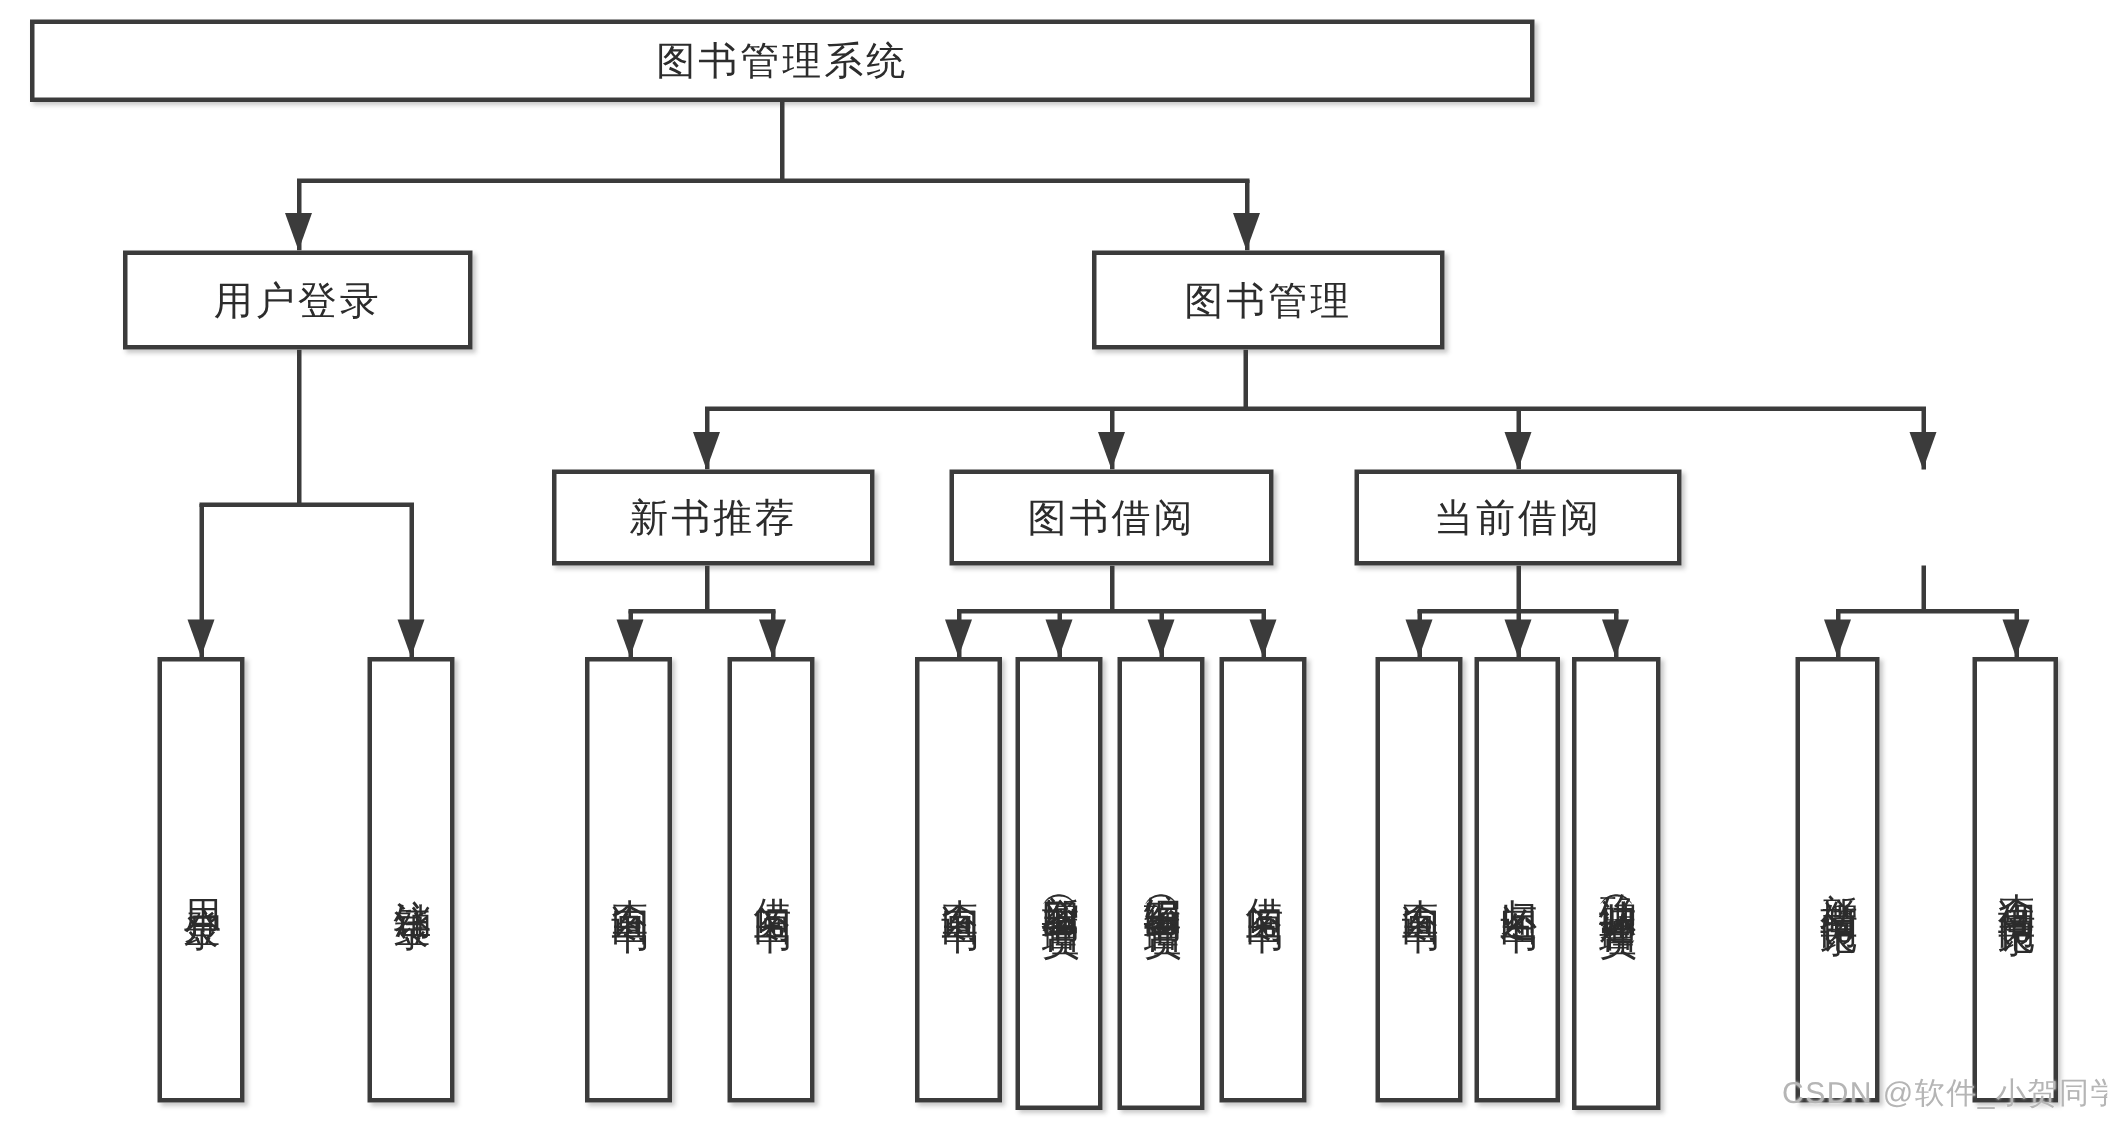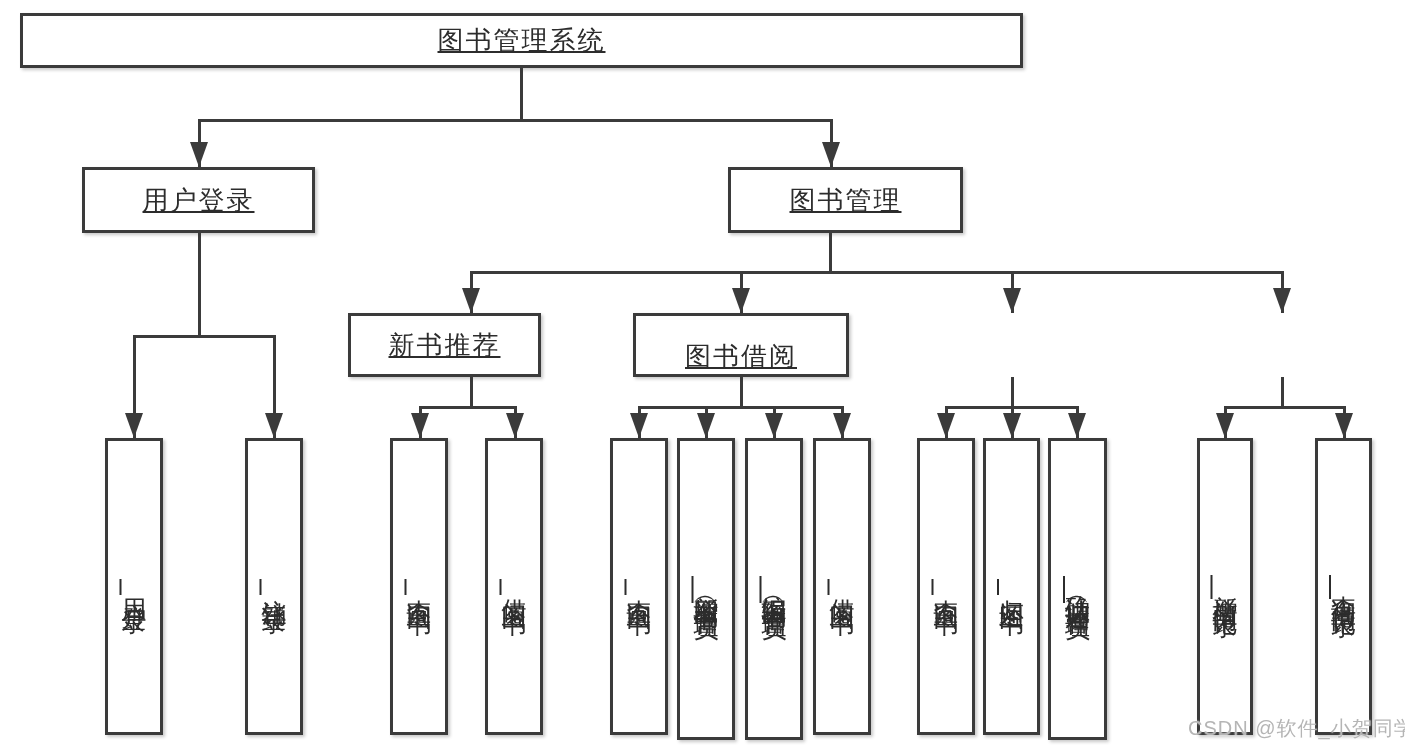--- a/index.html
+++ b/index.html
@@ -18,21 +18,20 @@
   .node {
     position: absolute;
     box-sizing: border-box;
     background: var(--node-bg, #ffffff);
     border: 3px solid var(--line, #3b3b3b);
     color: var(--text, #2c2c2c);
     display: flex;
     align-items: center;
     justify-content: center;
     box-shadow: 2px 2px 3px rgba(60,60,60,0.28);
-    text-decoration: underline;
   }
   .node.h span {
     font-size: 26px;
     letter-spacing: 2px;
     white-space: nowrap;
   }
   .node.v span {
     writing-mode: vertical-rl;
     text-orientation: mixed;
     font-size: 25px;
@@ -125,25 +124,28 @@
     <div class="arrow" style="border-left-width: 9px; border-right-width: 9px; border-top-width: 25px; left: 1335px; top: 413px;"></div>
     <div class="node h" style="left: 20px; top: 13px; width: 1003px; height: 55px;">
       <span>图书管理系统</span>
     </div>
     <div class="node h" style="left: 82px; top: 167px; width: 233px; height: 66px;">
       <span>用户登录</span>
     </div>
     <div class="node h" style="left: 712px; top: 167px; width: 235px; height: 66px; margin-left: 16px;">
       <span>图书管理</span>
     </div>
-    <div class="node h" style="left: 348px; top: 313px; width: 193px; height: 64px;">
+    <div class="node h" style="left: 368px; top: 313px; width: 215px; height: 64px;">
       <span>新书推荐</span>
     </div>
-    <div class="node h" style="left: 633px; top: 313px; width: 216px; height: 64px; align-items: flex-end;">
+    <div class="node h" style="left: 633px; top: 313px; width: 216px; height: 64px;">
       <span>图书借阅</span>
+    </div>
+    <div class="node h" style="left: 903px; top: 313px; width: 218px; height: 64px;">
+      <span>当前借阅</span>
     </div>
     <div class="node v" style="left: 105px; top: 438px; width: 58px; height: 297px;">
       <span>用户登录</span>
     </div>
     <div class="node v" style="left: 245px; top: 438px; width: 58px; height: 297px;">
       <span>注销登录</span>
     </div>
     <div class="node v" style="left: 390px; top: 438px; width: 58px; height: 297px;">
       <span>查询图书</span>
     </div>

